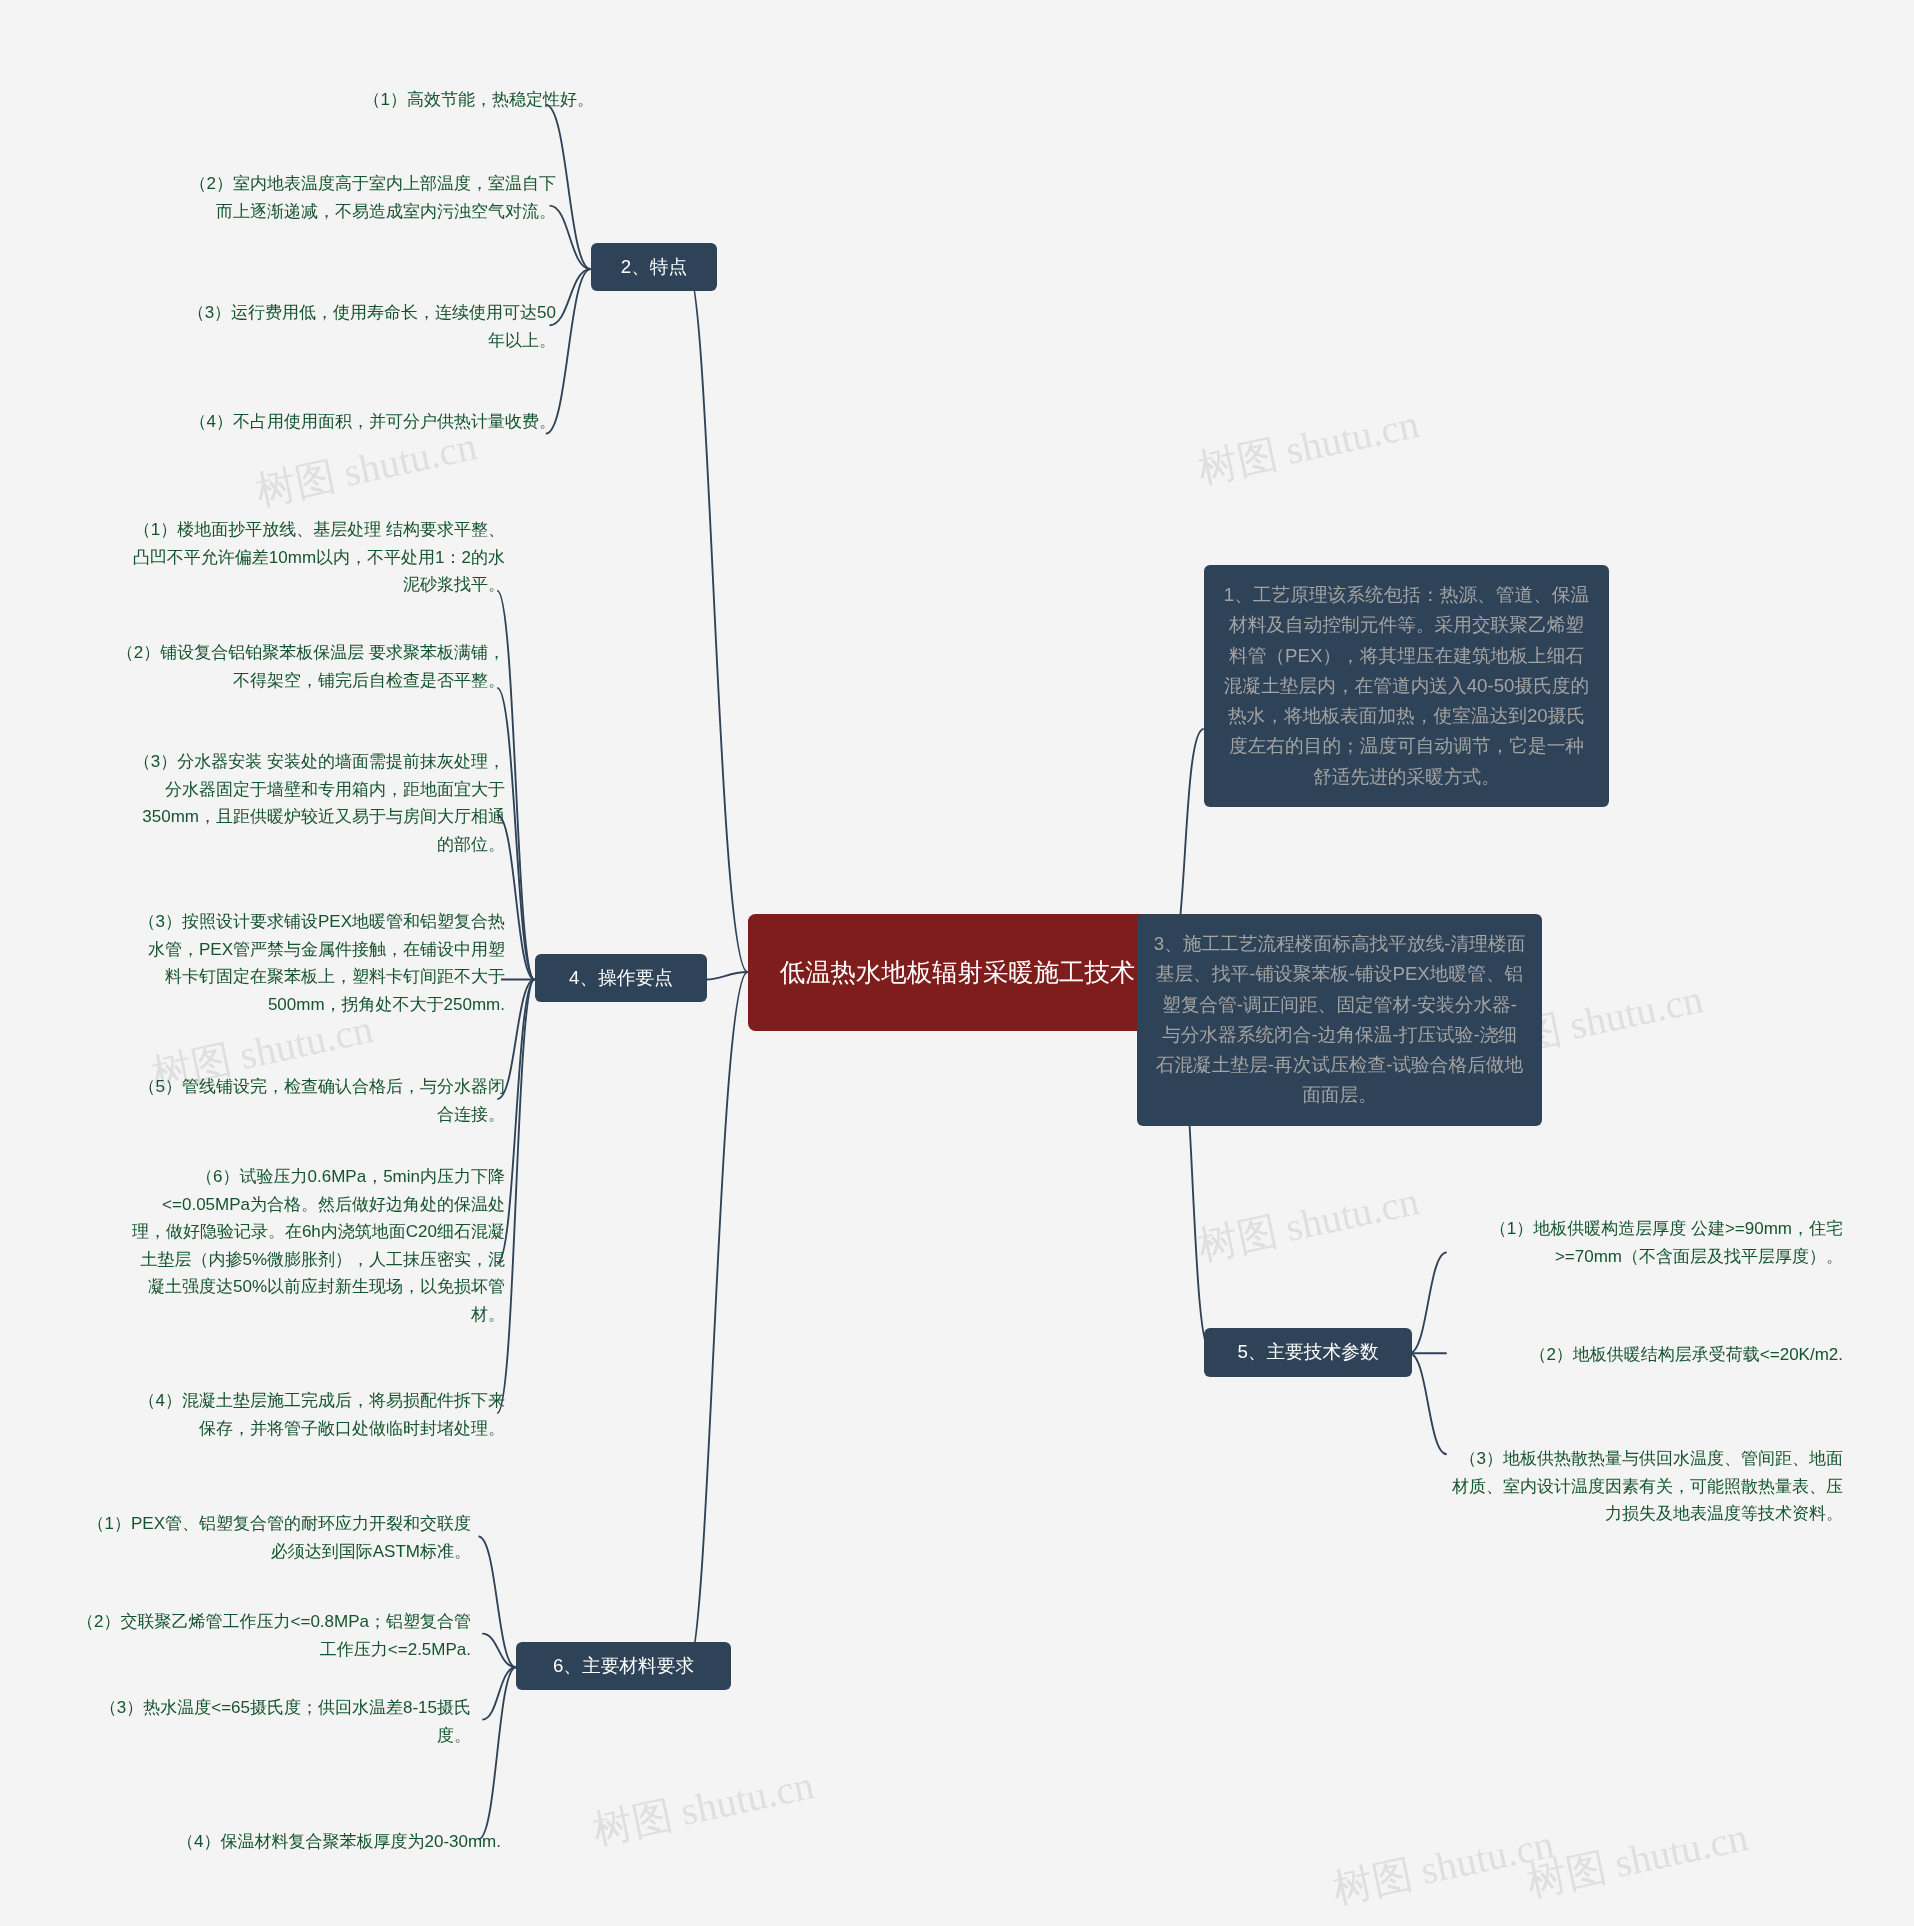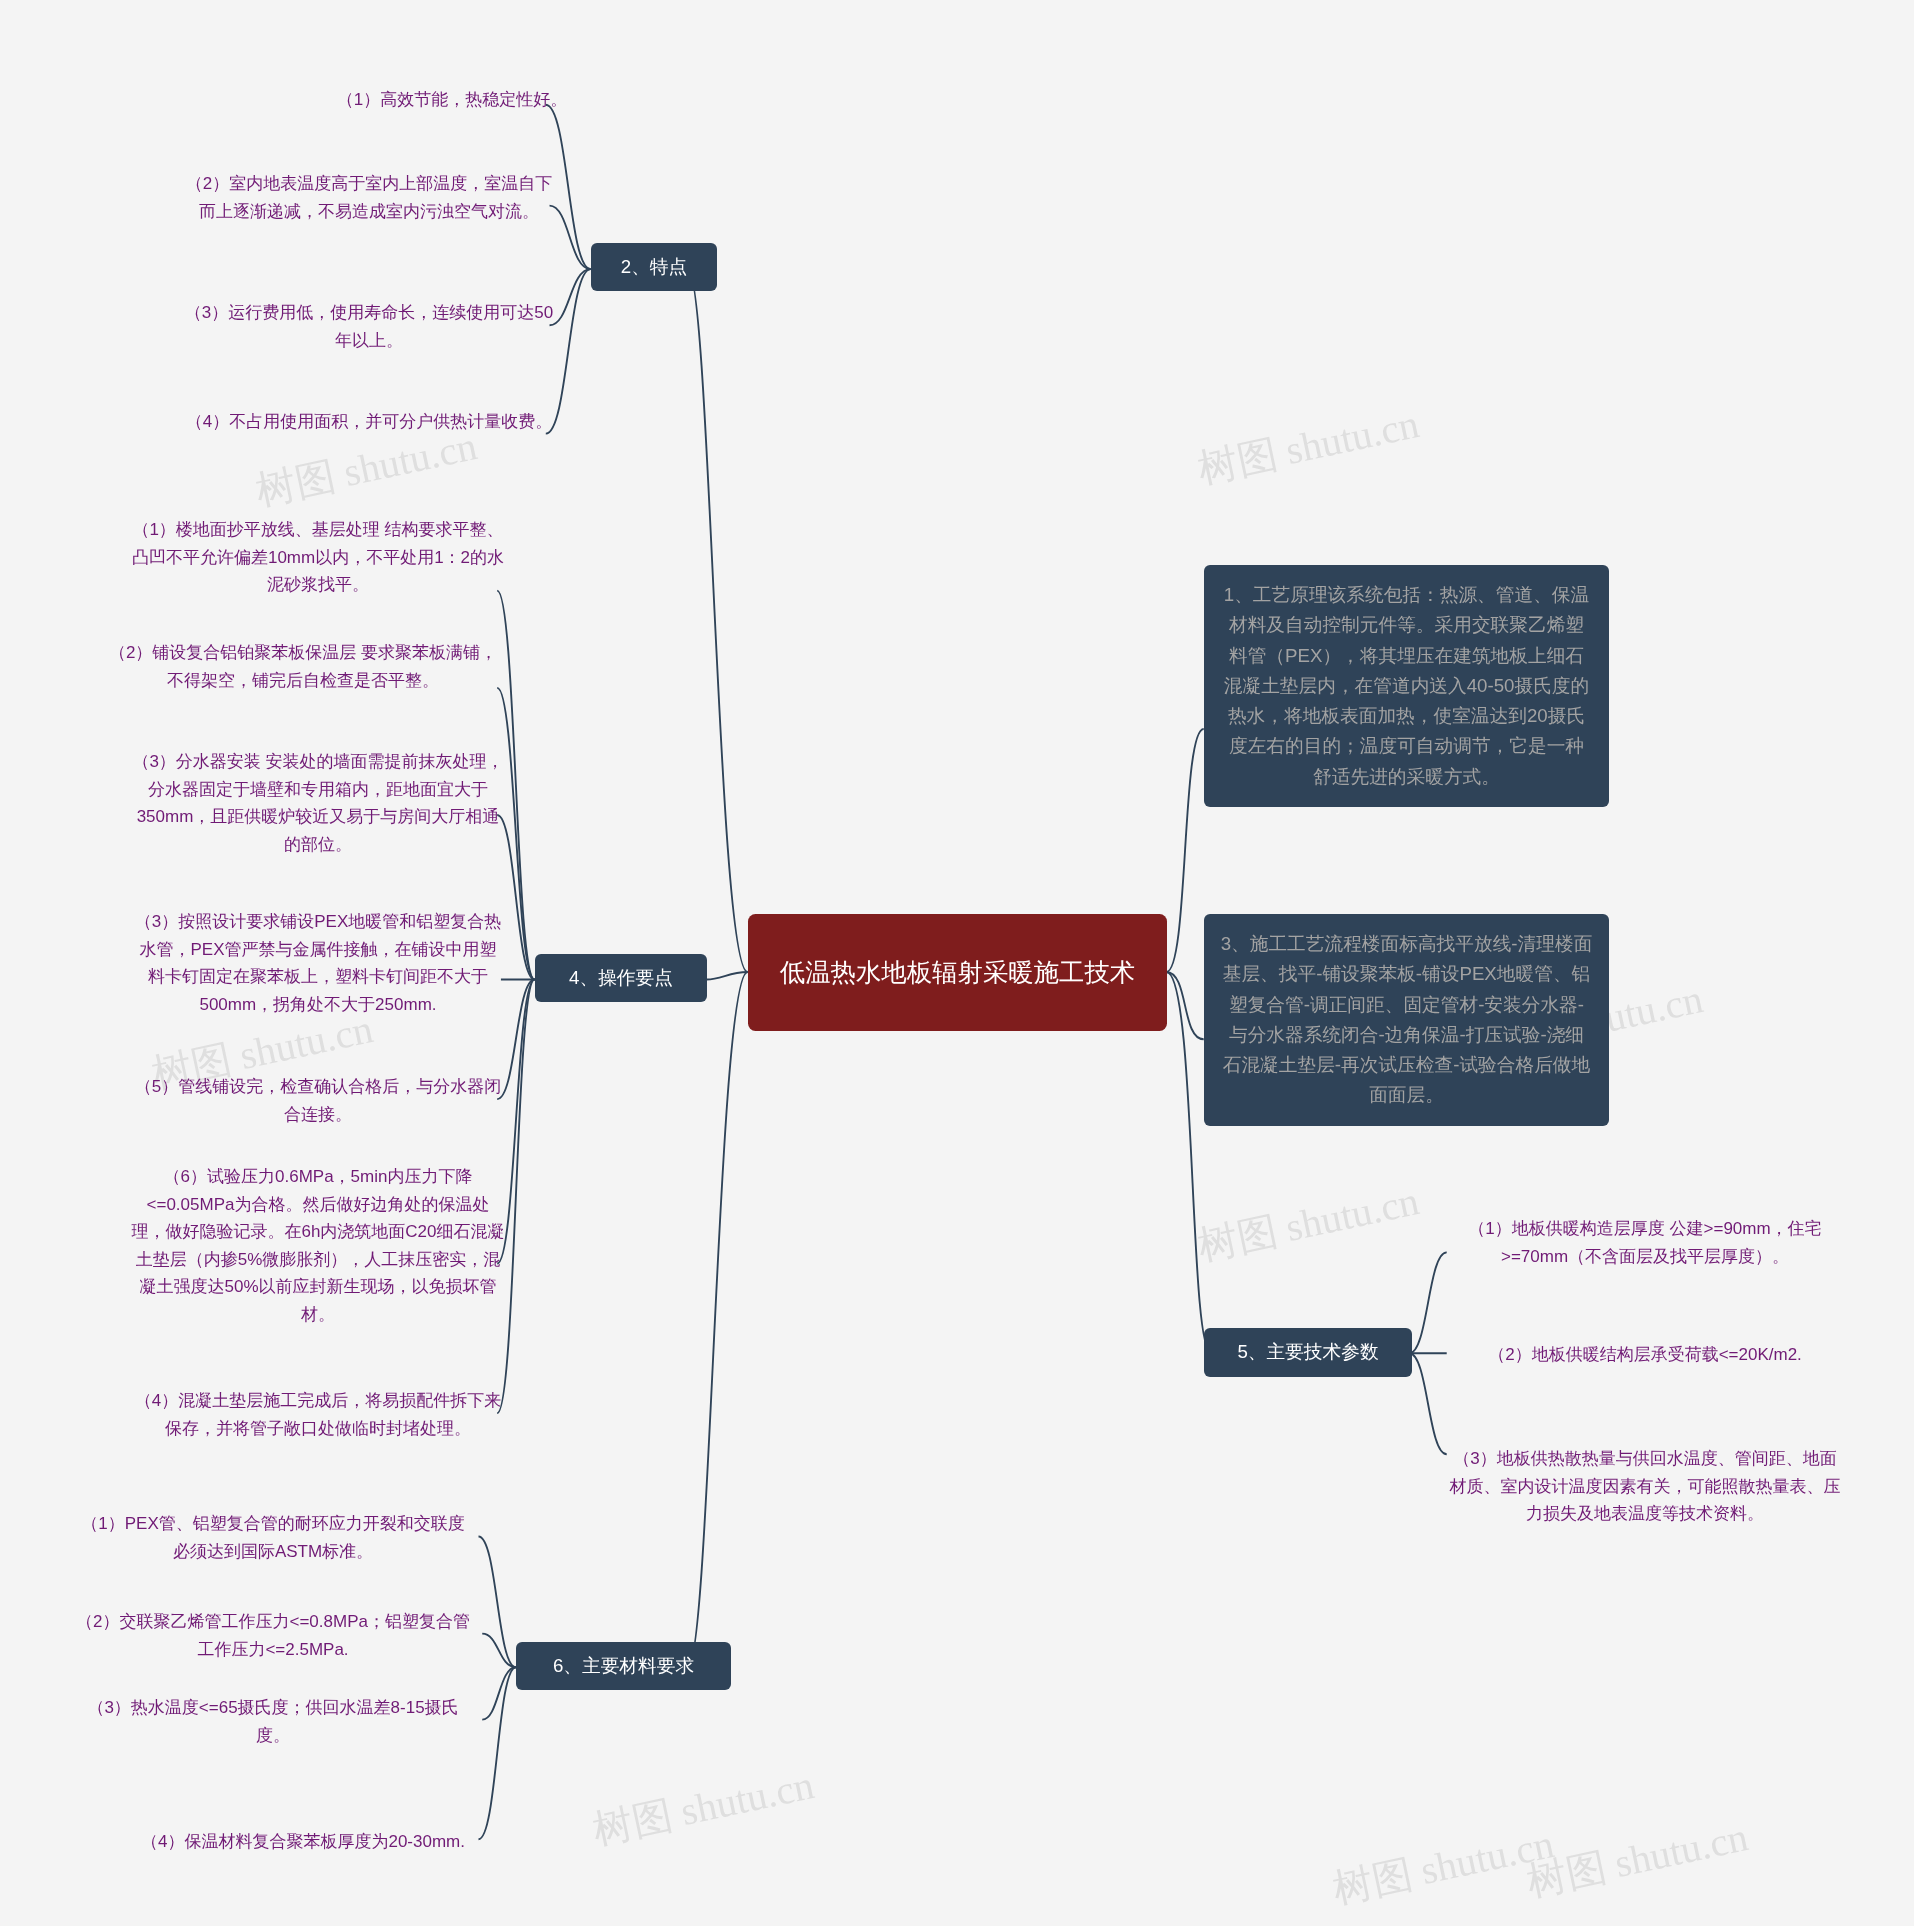--- a/index.html
+++ b/index.html
@@ -63,24 +63,24 @@
     background: #2f4358;
     color: #a3a3a3;
     border-radius: 6px;
     font-size: 18.7px;
     line-height: 1.62;
     padding: 15px 16.4px;
     text-align: center;
   }
   
   .leaf-node {
-    color: #701a75;
+    color: #14532d;
     font-size: 17px;
     line-height: 1.62;
-    text-align: center;
+    text-align: right;
     background: transparent;
   }
   .watermark {
     position: absolute;
     color: rgba(120,120,120,0.17);
     font-size: 40px;
     white-space: nowrap;
     transform: rotate(-12deg);
     font-family: "Liberation Serif", serif;
     pointer-events: none;
@@ -137,21 +137,21 @@
   </svg>
 
   <div class="node root-node" style="left:748px; top:914px; width:419px; height:117px;">低温热水地板辐射采暖施工技术</div>
 
   <div class="node branch-node" style="left:591px; top:243px; width:126px; height:48px;">2、特点</div>
   <div class="node branch-node" style="left:535px; top:954px; width:172px; height:48px;">4、操作要点</div>
   <div class="node branch-node" style="left:516px; top:1642px; width:215px; height:48px;">6、主要材料要求</div>
   <div class="node branch-node" style="left:1204px; top:1328px; width:208px; height:49px;">5、主要技术参数</div>
 
   <div class="node block-node" style="left:1204px; top:565px; width:405px;">1、工艺原理该系统包括：热源、管道、保温材料及自动控制元件等。采用交联聚乙烯塑料管（PEX），将其埋压在建筑地板上细石混凝土垫层内，在管道内送入40-50摄氏度的热水，将地板表面加热，使室温达到20摄氏度左右的目的；温度可自动调节，它是一种舒适先进的采暖方式。</div>
-  <div class="node block-node" style="left:1204px; top:914px; width:405px;">3、施工工艺流程楼面标高找平放线-清理楼面基层、找平-铺设聚苯板-铺设PEX地暖管、铝塑复合管-调正间距、固定管材-安装分水器-与分水器系统闭合-边角保温-打压试验-浇细石混凝土垫层-再次试压检查-试验合格后做地面面层。</div>
+  <div class="node block-node" style="left:1137px; top:914px; width:405px;">3、施工工艺流程楼面标高找平放线-清理楼面基层、找平-铺设聚苯板-铺设PEX地暖管、铝塑复合管-调正间距、固定管材-安装分水器-与分水器系统闭合-边角保温-打压试验-浇细石混凝土垫层-再次试压检查-试验合格后做地面面层。</div>
 
   <div class="node leaf-node" style="left:310px; top:86px; width:284px;">（1）高效节能，热稳定性好。</div>
   <div class="node leaf-node" style="left:182px; top:170px; width:374px;">（2）室内地表温度高于室内上部温度，室温自下而上逐渐递减，不易造成室内污浊空气对流。</div>
   <div class="node leaf-node" style="left:182px; top:299px; width:374px;">（3）运行费用低，使用寿命长，连续使用可达50年以上。</div>
   <div class="node leaf-node" style="left:182px; top:408px; width:374px;">（4）不占用使用面积，并可分户供热计量收费。</div>
 
   <div class="node leaf-node" style="left:131px; top:516px; width:374px;">（1）楼地面抄平放线、基层处理 结构要求平整、凸凹不平允许偏差10mm以内，不平处用1：2的水泥砂浆找平。</div>
   <div class="node leaf-node" style="left:101px; top:639px; width:404px;">（2）铺设复合铝铂聚苯板保温层 要求聚苯板满铺，不得架空，铺完后自检查是否平整。</div>
   <div class="node leaf-node" style="left:131px; top:748px; width:374px;">（3）分水器安装 安装处的墙面需提前抹灰处理，分水器固定于墙壁和专用箱内，距地面宜大于350mm，且距供暖炉较近又易于与房间大厅相通的部位。</div>
   <div class="node leaf-node" style="left:131px; top:908px; width:374px;">（3）按照设计要求铺设PEX地暖管和铝塑复合热水管，PEX管严禁与金属件接触，在铺设中用塑料卡钉固定在聚苯板上，塑料卡钉间距不大于500mm，拐角处不大于250mm.</div>

